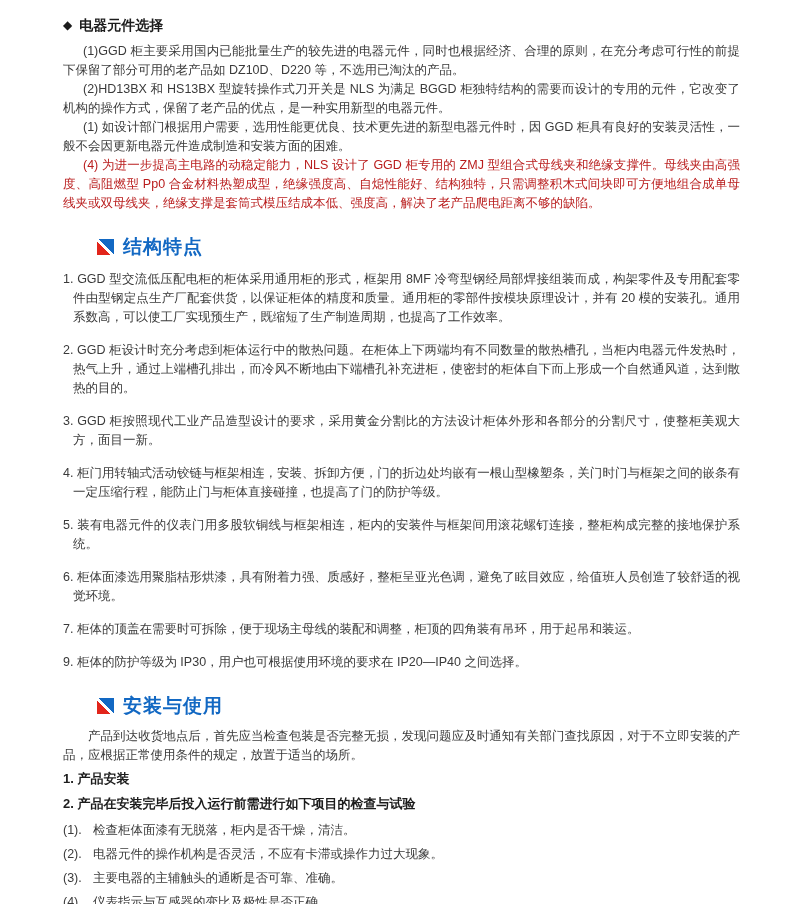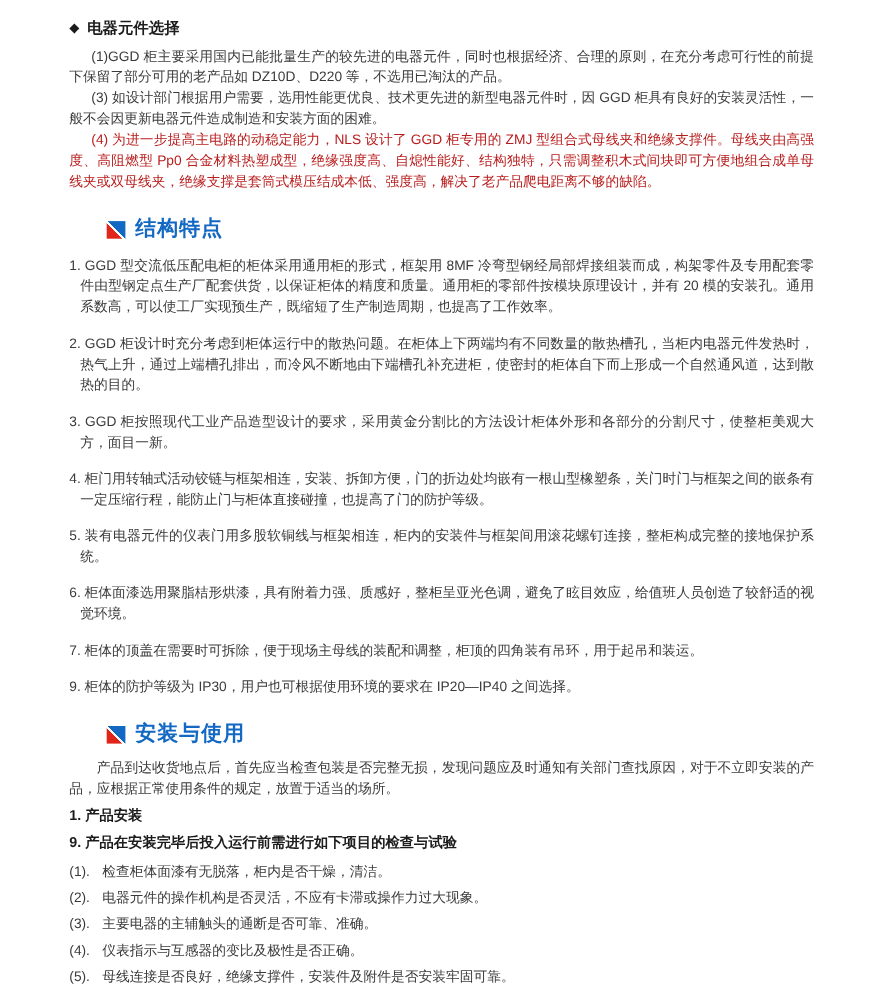--- a/index.html
+++ b/index.html
@@ -91,21 +91,22 @@
 <body>
 
 <div class="page">
 
   <div class="h-diamond">
     <span class="diamond-icon">◆</span>
     <span>电器元件选择</span>
   </div>
 
   <p class="para">(1)GGD 柜主要采用国内已能批量生产的较先进的电器元件，同时也根据经济、合理的原则，在充分考虑可行性的前提下保留了部分可用的老产品如 DZ10D、D220 等，不选用已淘汰的产品。</p>
-  <p class="para">(3) 如设计部门根据用户需要，选用性能更优良、技术更先进的新型电器元件时，因 GGD 柜具有良好的安装灵活性，一般不会因更新电器元件造成制造和安装方面的困难。</p>
+  <p class="para">(2)HD13BX 和 HS13BX 型旋转操作式刀开关是 NLS 为满足 BGGD 柜独特结构的需要而设计的专用的元件，它改变了机构的操作方式，保留了老产品的优点，是一种实用新型的电器元件。</p>
+  <p class="para">(1) 如设计部门根据用户需要，选用性能更优良、技术更先进的新型电器元件时，因 GGD 柜具有良好的安装灵活性，一般不会因更新电器元件造成制造和安装方面的困难。</p>
   <p class="para para-red">(4) 为进一步提高主电路的动稳定能力，NLS 设计了 GGD 柜专用的 ZMJ 型组合式母线夹和绝缘支撑件。母线夹由高强度、高阻燃型 Pp0 合金材料热塑成型，绝缘强度高、自熄性能好、结构独特，只需调整积木式间块即可方便地组合成单母线夹或双母线夹，绝缘支撑是套筒式模压结成本低、强度高，解决了老产品爬电距离不够的缺陷。</p>
 
   <div class="sec-head">
     <span class="split-icon"></span>
     <span class="sec-title">结构特点</span>
   </div>
 
   <div class="features">
     <div class="feature-item">1. GGD 型交流低压配电柜的柜体采用通用柜的形式，框架用 8MF 冷弯型钢经局部焊接组装而成，构架零件及专用配套零件由型钢定点生产厂配套供货，以保证柜体的精度和质量。通用柜的零部件按模块原理设计，并有 20 模的安装孔。通用系数高，可以使工厂实现预生产，既缩短了生产制造周期，也提高了工作效率。</div>
     <div class="feature-item">2.  GGD 柜设计时充分考虑到柜体运行中的散热问题。在柜体上下两端均有不同数量的散热槽孔，当柜内电器元件发热时，热气上升，通过上端槽孔排出，而冷风不断地由下端槽孔补充进柜，使密封的柜体自下而上形成一个自然通风道，达到散热的目的。</div>
@@ -119,21 +120,21 @@
 
   <div class="sec-head">
     <span class="split-icon"></span>
     <span class="sec-title">安装与使用</span>
   </div>
 
   <p class="para" style="text-indent:2em">产品到达收货地点后，首先应当检查包装是否完整无损，发现问题应及时通知有关部门查找原因，对于不立即安装的产品，应根据正常使用条件的规定，放置于适当的场所。</p>
 
   <div class="sub-title">1. 产品安装</div>
 
-  <div class="sub-title">9. 产品在安装完毕后投入运行前需进行如下项目的检查与试验</div>
+  <div class="sub-title">2. 产品在安装完毕后投入运行前需进行如下项目的检查与试验</div>
 
   <div class="checklist">
     <div class="check-item">
       <span class="num">(1).</span>
       <span class="txt">检查柜体面漆有无脱落，柜内是否干燥，清洁。</span>
     </div>
     <div class="check-item">
       <span class="num">(2).</span>
       <span class="txt">电器元件的操作机构是否灵活，不应有卡滞或操作力过大现象。</span>
     </div>

